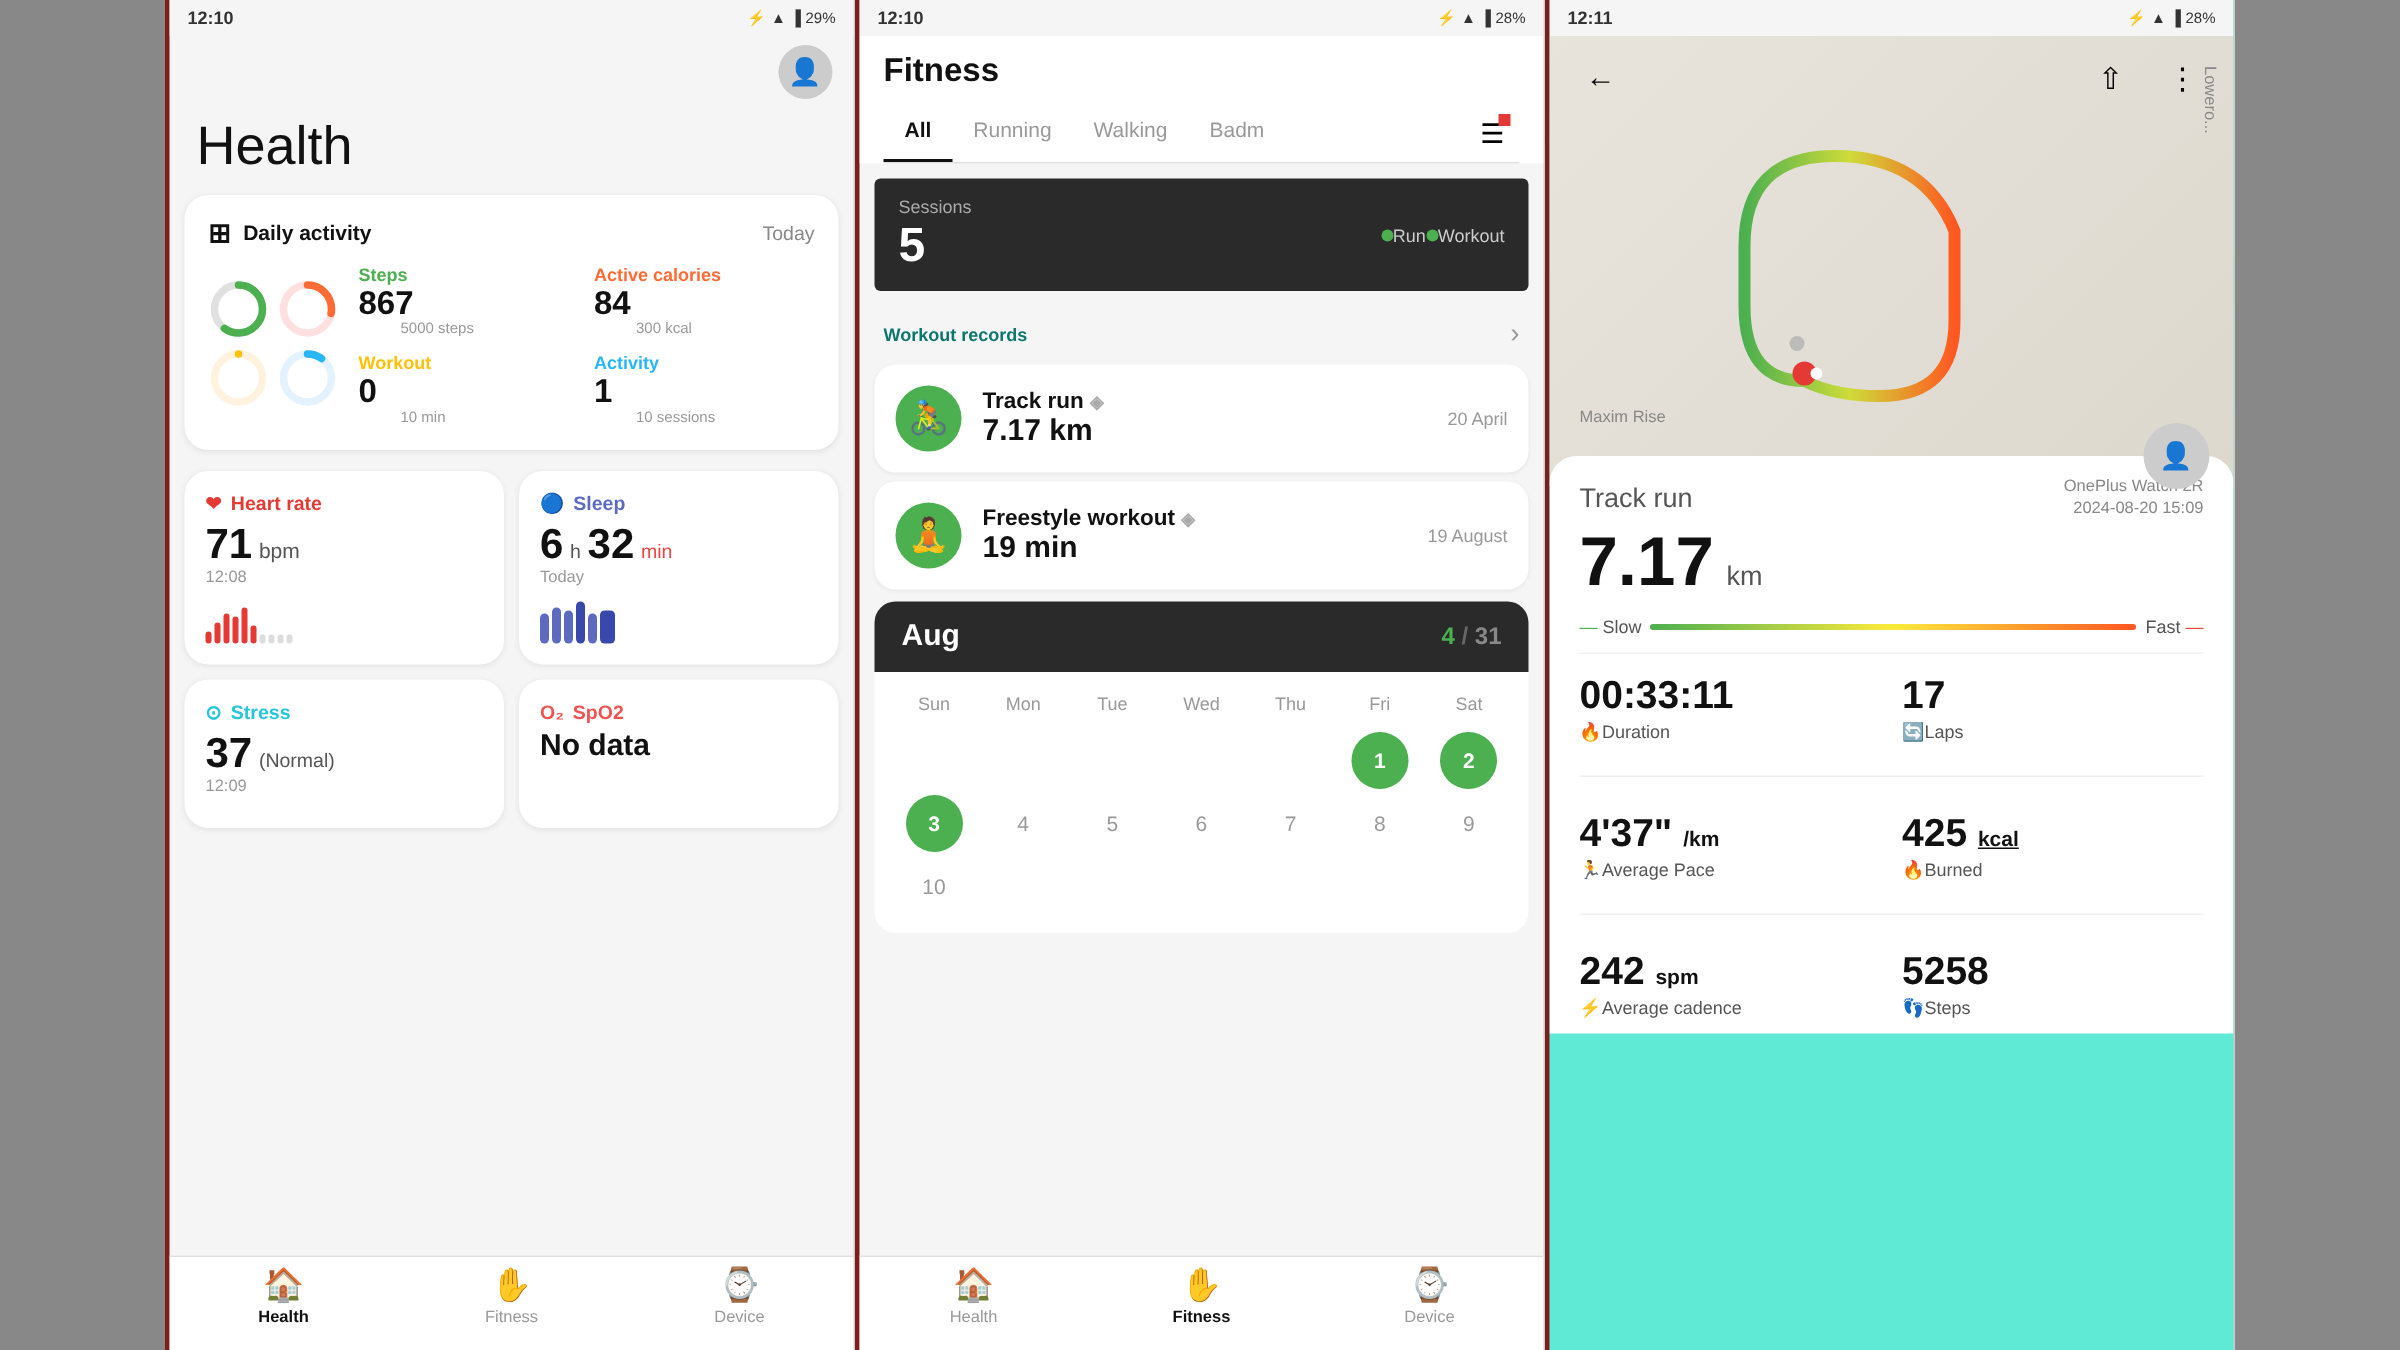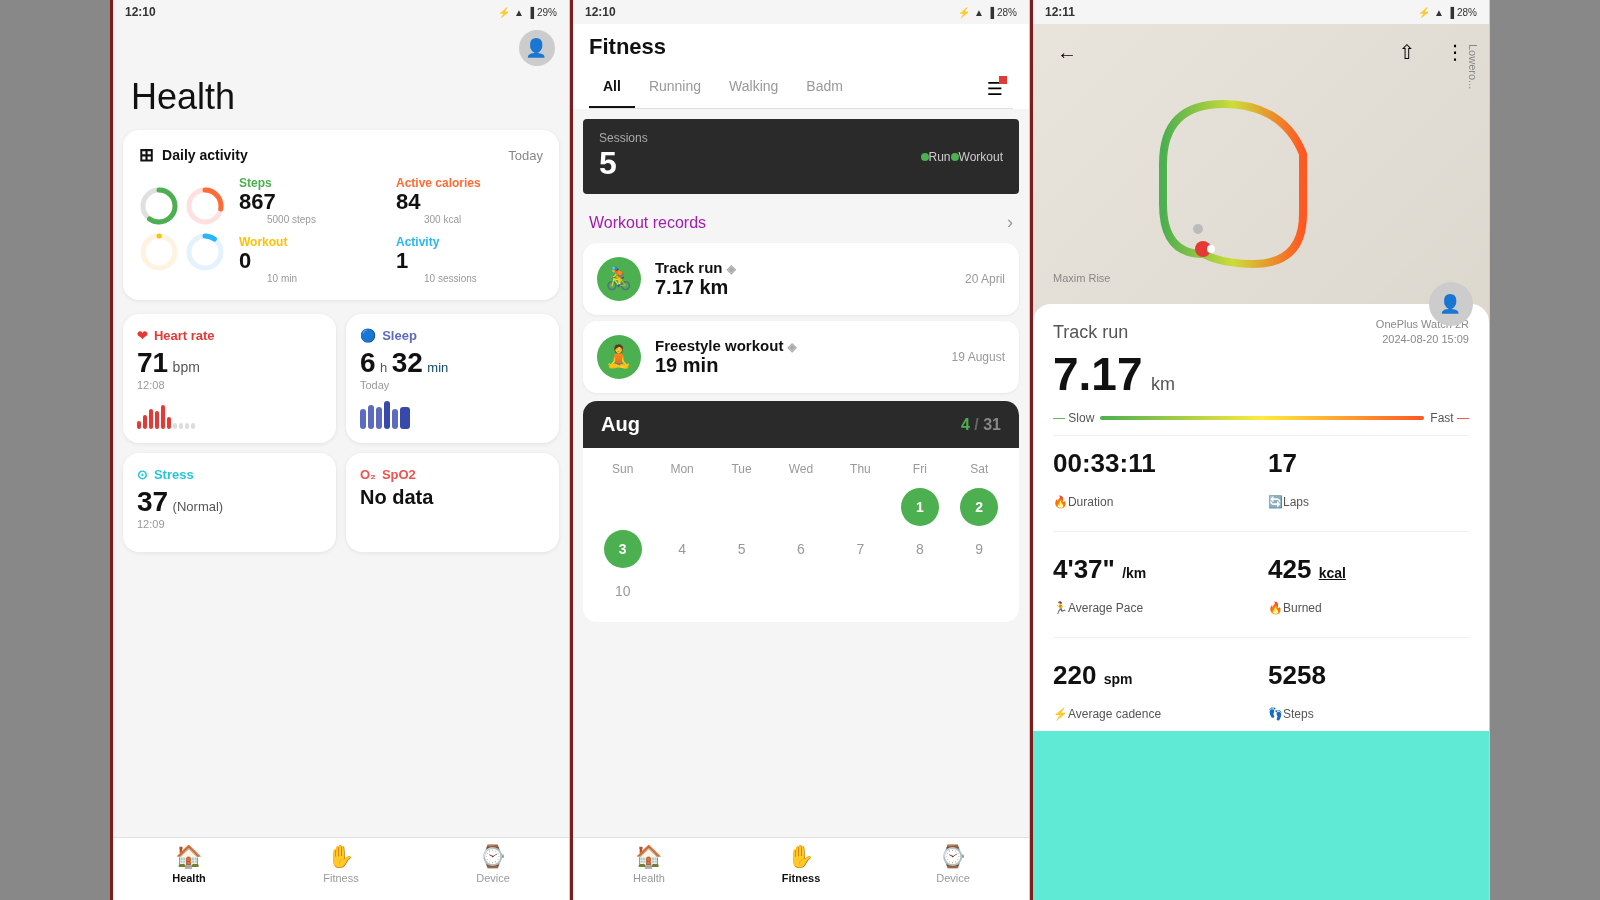--- a/index.html
+++ b/index.html
@@ -98,21 +98,21 @@
     .tab-item.active { color: #111; font-weight: 600; }
     .tab-item.active::after { content:''; position: absolute; bottom: 0; left: 0; right: 0; height: 2px; background: #111; }
     .tab-menu { margin-left: auto; display: flex; align-items: center; }
     .sessions-card { background: #2a2a2a; margin: 10px 10px 8px; border-radius: 4px; padding: 12px 16px; display: flex; justify-content: space-between; align-items: center; }
     .sessions-left .sessions-label { font-size: 12px; color: #aaa; }
     .sessions-left .sessions-count { font-size: 32px; font-weight: 700; color: #fff; }
     .sessions-legend { display: flex; gap: 0; align-items: center; }
     .legend-dot { width: 8px; height: 8px; border-radius: 50%; display: inline-block; }
     .legend-text { font-size: 12px; color: #ccc; }
     .section-title-row { display: flex; justify-content: space-between; align-items: center; padding: 10px 16px 6px; }
-    .section-title { font-size: 16px; font-weight: 400; color: #a21caf; }
+    .section-title { font-size: 12px; font-weight: 700; color: #0f766e; }
     .workout-record { background: #fff; margin: 4px 10px; border-radius: 14px; padding: 14px; display: flex; align-items: center; gap: 14px; box-shadow: 0 1px 3px rgba(0,0,0,0.06); }
     .workout-icon { width: 44px; height: 44px; border-radius: 50%; display: flex; align-items: center; justify-content: center; font-size: 22px; }
     .workout-icon.track { background: #4caf50; }
     .workout-icon.freestyle { background: #4caf50; }
     .workout-info { flex: 1; }
     .workout-name { font-size: 15px; font-weight: 600; color: #111; }
     .workout-distance { font-size: 20px; font-weight: 700; color: #111; }
     .workout-date { font-size: 12px; color: #999; text-align: right; }
     .calendar-section { margin: 8px 10px 0; }
     .calendar-header-row { background: #2a2a2a; border-radius: 14px 14px 0 0; display: flex; justify-content: space-between; align-items: center; padding: 12px 18px; }
@@ -135,21 +135,21 @@
     .detail-title { font-size: 18px; color: #555; margin-bottom: 4px; }
     .detail-distance { font-size: 46px; font-weight: 800; color: #111; display: inline; }
     .detail-unit { font-size: 18px; color: #555; margin-left: 4px; }
     .detail-meta { font-size: 11px; color: #888; text-align: right; line-height: 1.4; margin-top: -30px; }
     .pace-bar { display: flex; align-items: center; gap: 6px; margin: 10px 0; }
     .pace-label { font-size: 12px; color: #555; }
     .pace-gradient { flex: 1; height: 4px; background: linear-gradient(to right, #4caf50, #ffeb3b, #ff5722); border-radius: 2px; }
     .detail-stats-grid { display: grid; grid-template-columns: 1fr 1fr; gap: 14px; margin-top: 12px; }
     .detail-stat { }
     .detail-stat-value { font-size: 26px; font-weight: 800; color: #111; }
-    .detail-stat-label { font-size: 12px; color: #555; margin-top: 16px; }
+    .detail-stat-label { font-size: 12px; color: #555; margin-top: 2px; }
     .orange-icon { color: #ff8c00; }
     .green-icon { color: #4caf50; }
     .divider-line { height: 1px; background: #f0f0f0; margin: 8px 0; }
     .icon-btn { width: 36px; height: 36px; display: flex; align-items: center; justify-content: center; font-size: 20px; cursor: pointer; }
   </style>
 </head>
 <body>
 
 <div class="phone-container">
   <div class="phone phone1">
@@ -256,21 +256,21 @@
 
       <div class="small-card">
         <div class="small-card-header">
           <span class="sleep-color">🔵</span>
           <span class="sleep-color">Sleep</span>
         </div>
         <div>
           <span class="small-card-value">6</span>
           <span style="font-size:13px;color:#555;">h</span>
           <span class="small-card-value">32</span>
-          <span style="font-size:13px;color:#0c4a6e;">min</span>
+          <span style="font-size:13px;color:#ef4444;">min</span>
         </div>
         <div class="small-card-sub">Today</div>
         <div class="mini-chart">
           <div class="mini-bar" style="height:20px;width:6px;background:#5c6bc0;border-radius:3px;"></div>
           <div class="mini-bar" style="height:24px;width:6px;background:#5c6bc0;border-radius:3px;"></div>
           <div class="mini-bar" style="height:22px;width:6px;background:#5c6bc0;border-radius:3px;"></div>
           <div class="mini-bar" style="height:28px;width:6px;background:#3949ab;border-radius:3px;"></div>
           <div class="mini-bar" style="height:20px;width:6px;background:#5c6bc0;border-radius:3px;"></div>
           <div class="mini-bar" style="height:22px;width:10px;background:#3949ab;border-radius:3px;"></div>
         </div>
@@ -515,21 +515,21 @@
         <div class="detail-stat">
           <div class="detail-stat-value">
             <span>425</span>
             <span style="font-size:14px;text-decoration:underline;">kcal</span>
           </div>
           <div class="detail-stat-label"><span class="orange-icon">🔥</span><span>Burned</span></div>
         </div>
         <div class="divider-line" style="grid-column:span 2;"></div>
         <div class="detail-stat">
           <div class="detail-stat-value">
-            <span>220</span>
+            <span>242</span>
             <span style="font-size:14px;">spm</span>
           </div>
           <div class="detail-stat-label"><span class="green-icon">⚡</span><span>Average cadence</span></div>
         </div>
         <div class="detail-stat">
           <div class="detail-stat-value">5258</div>
           <div class="detail-stat-label"><span class="green-icon">👣</span><span>Steps</span></div>
         </div>
       </div>
     </div>

